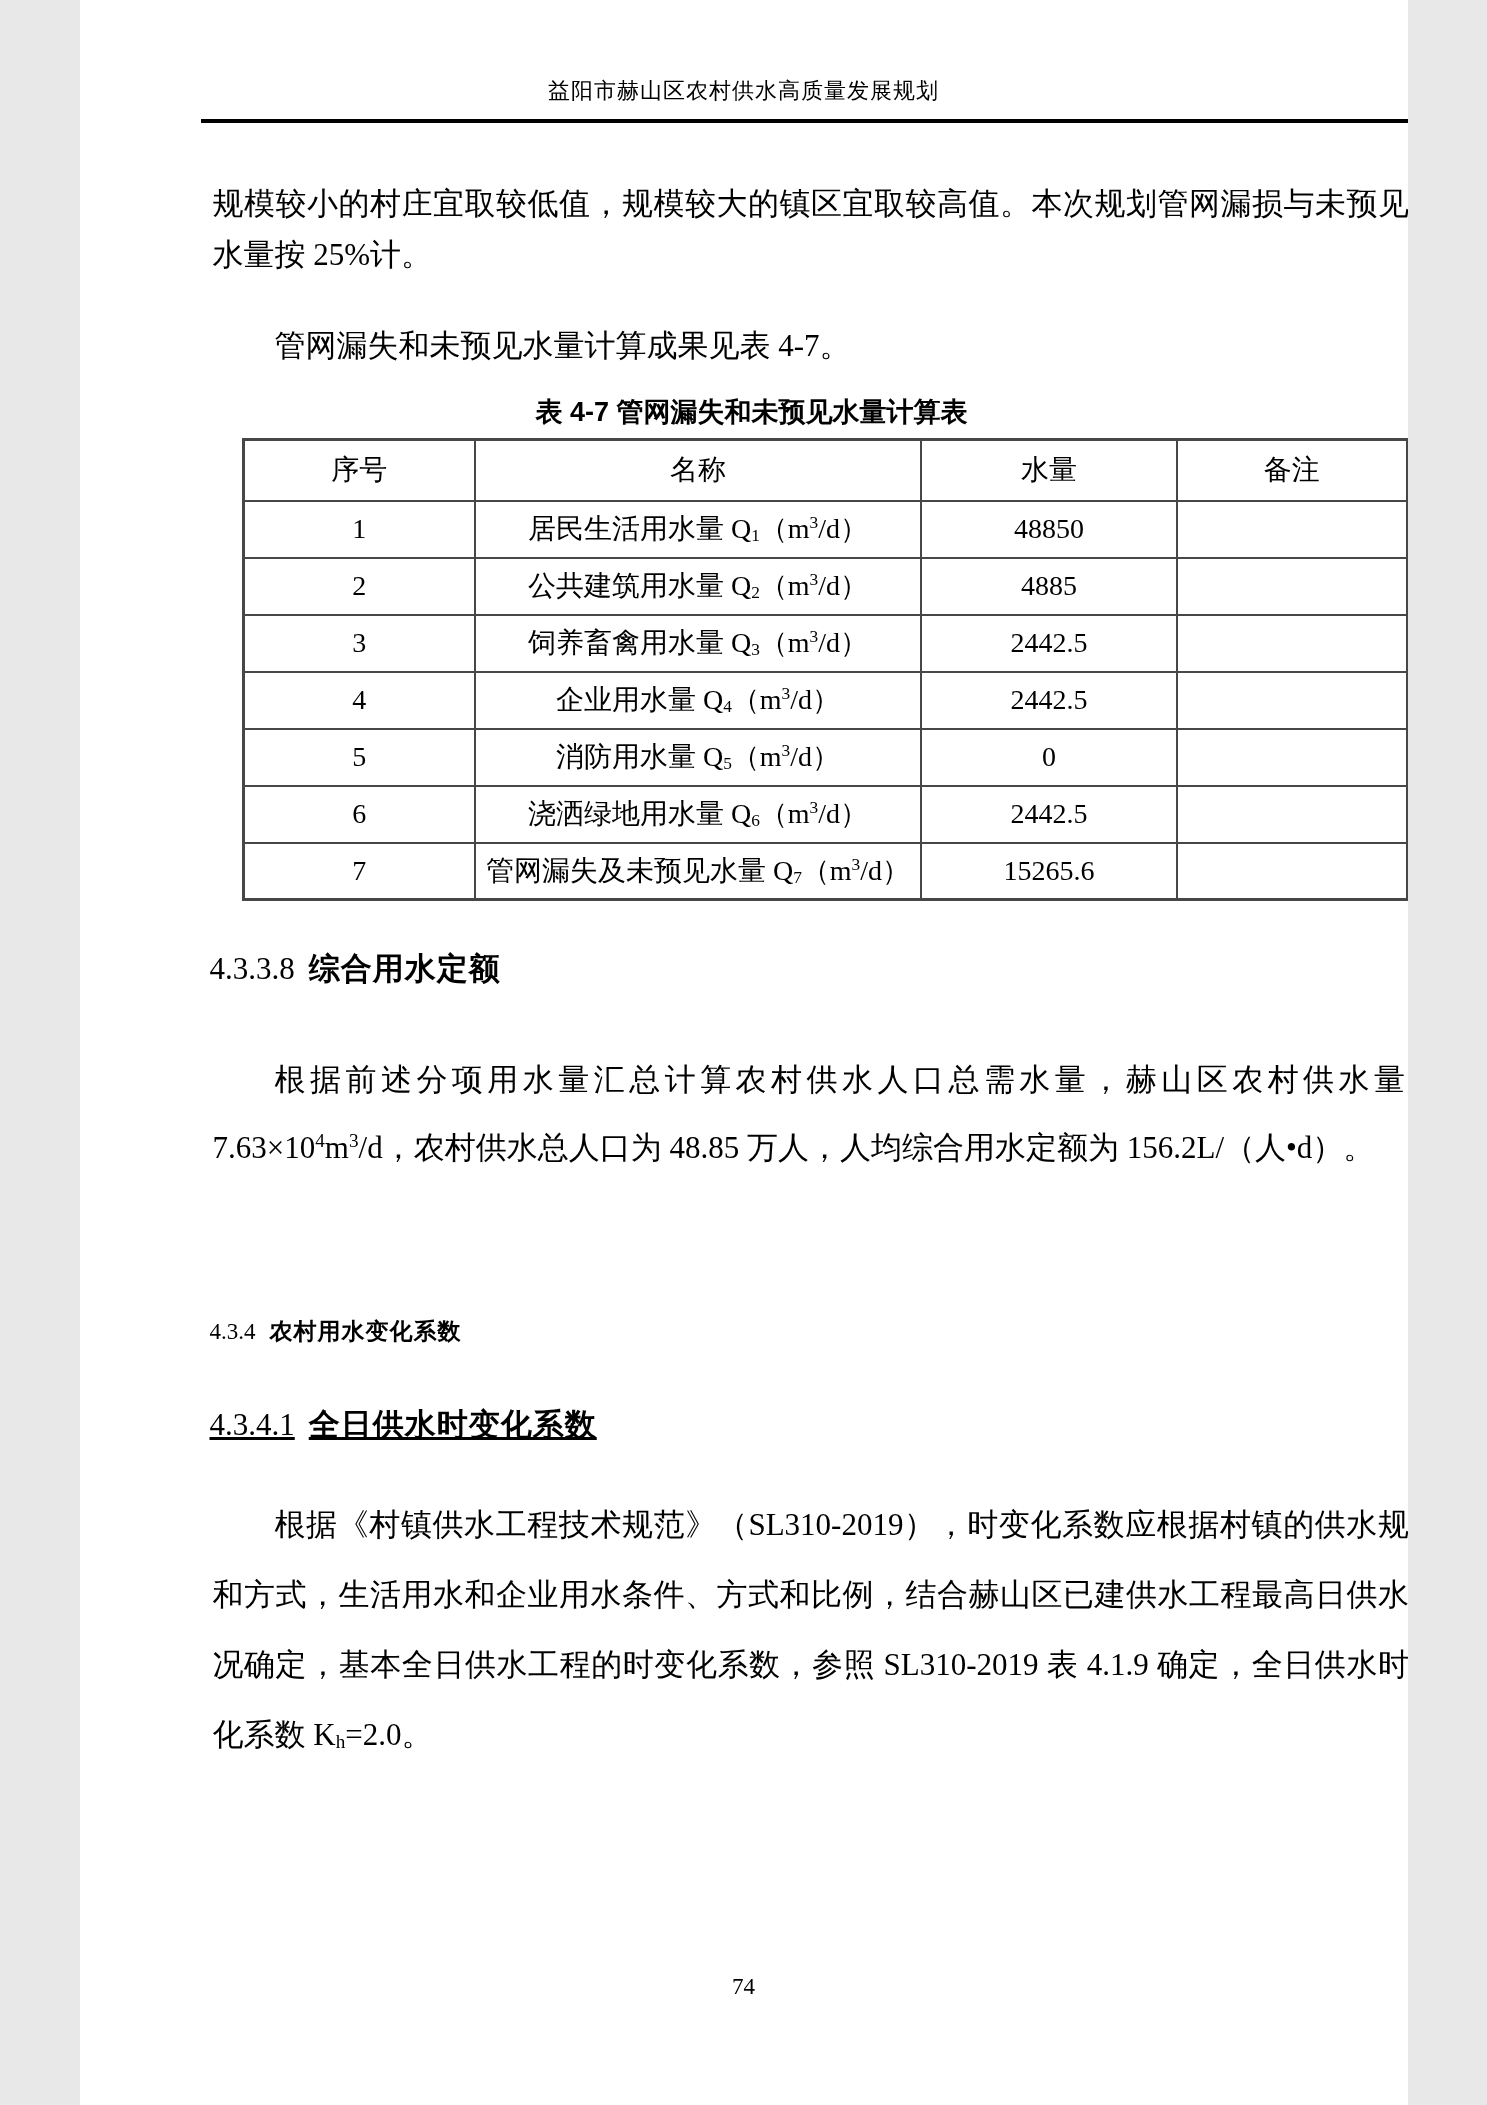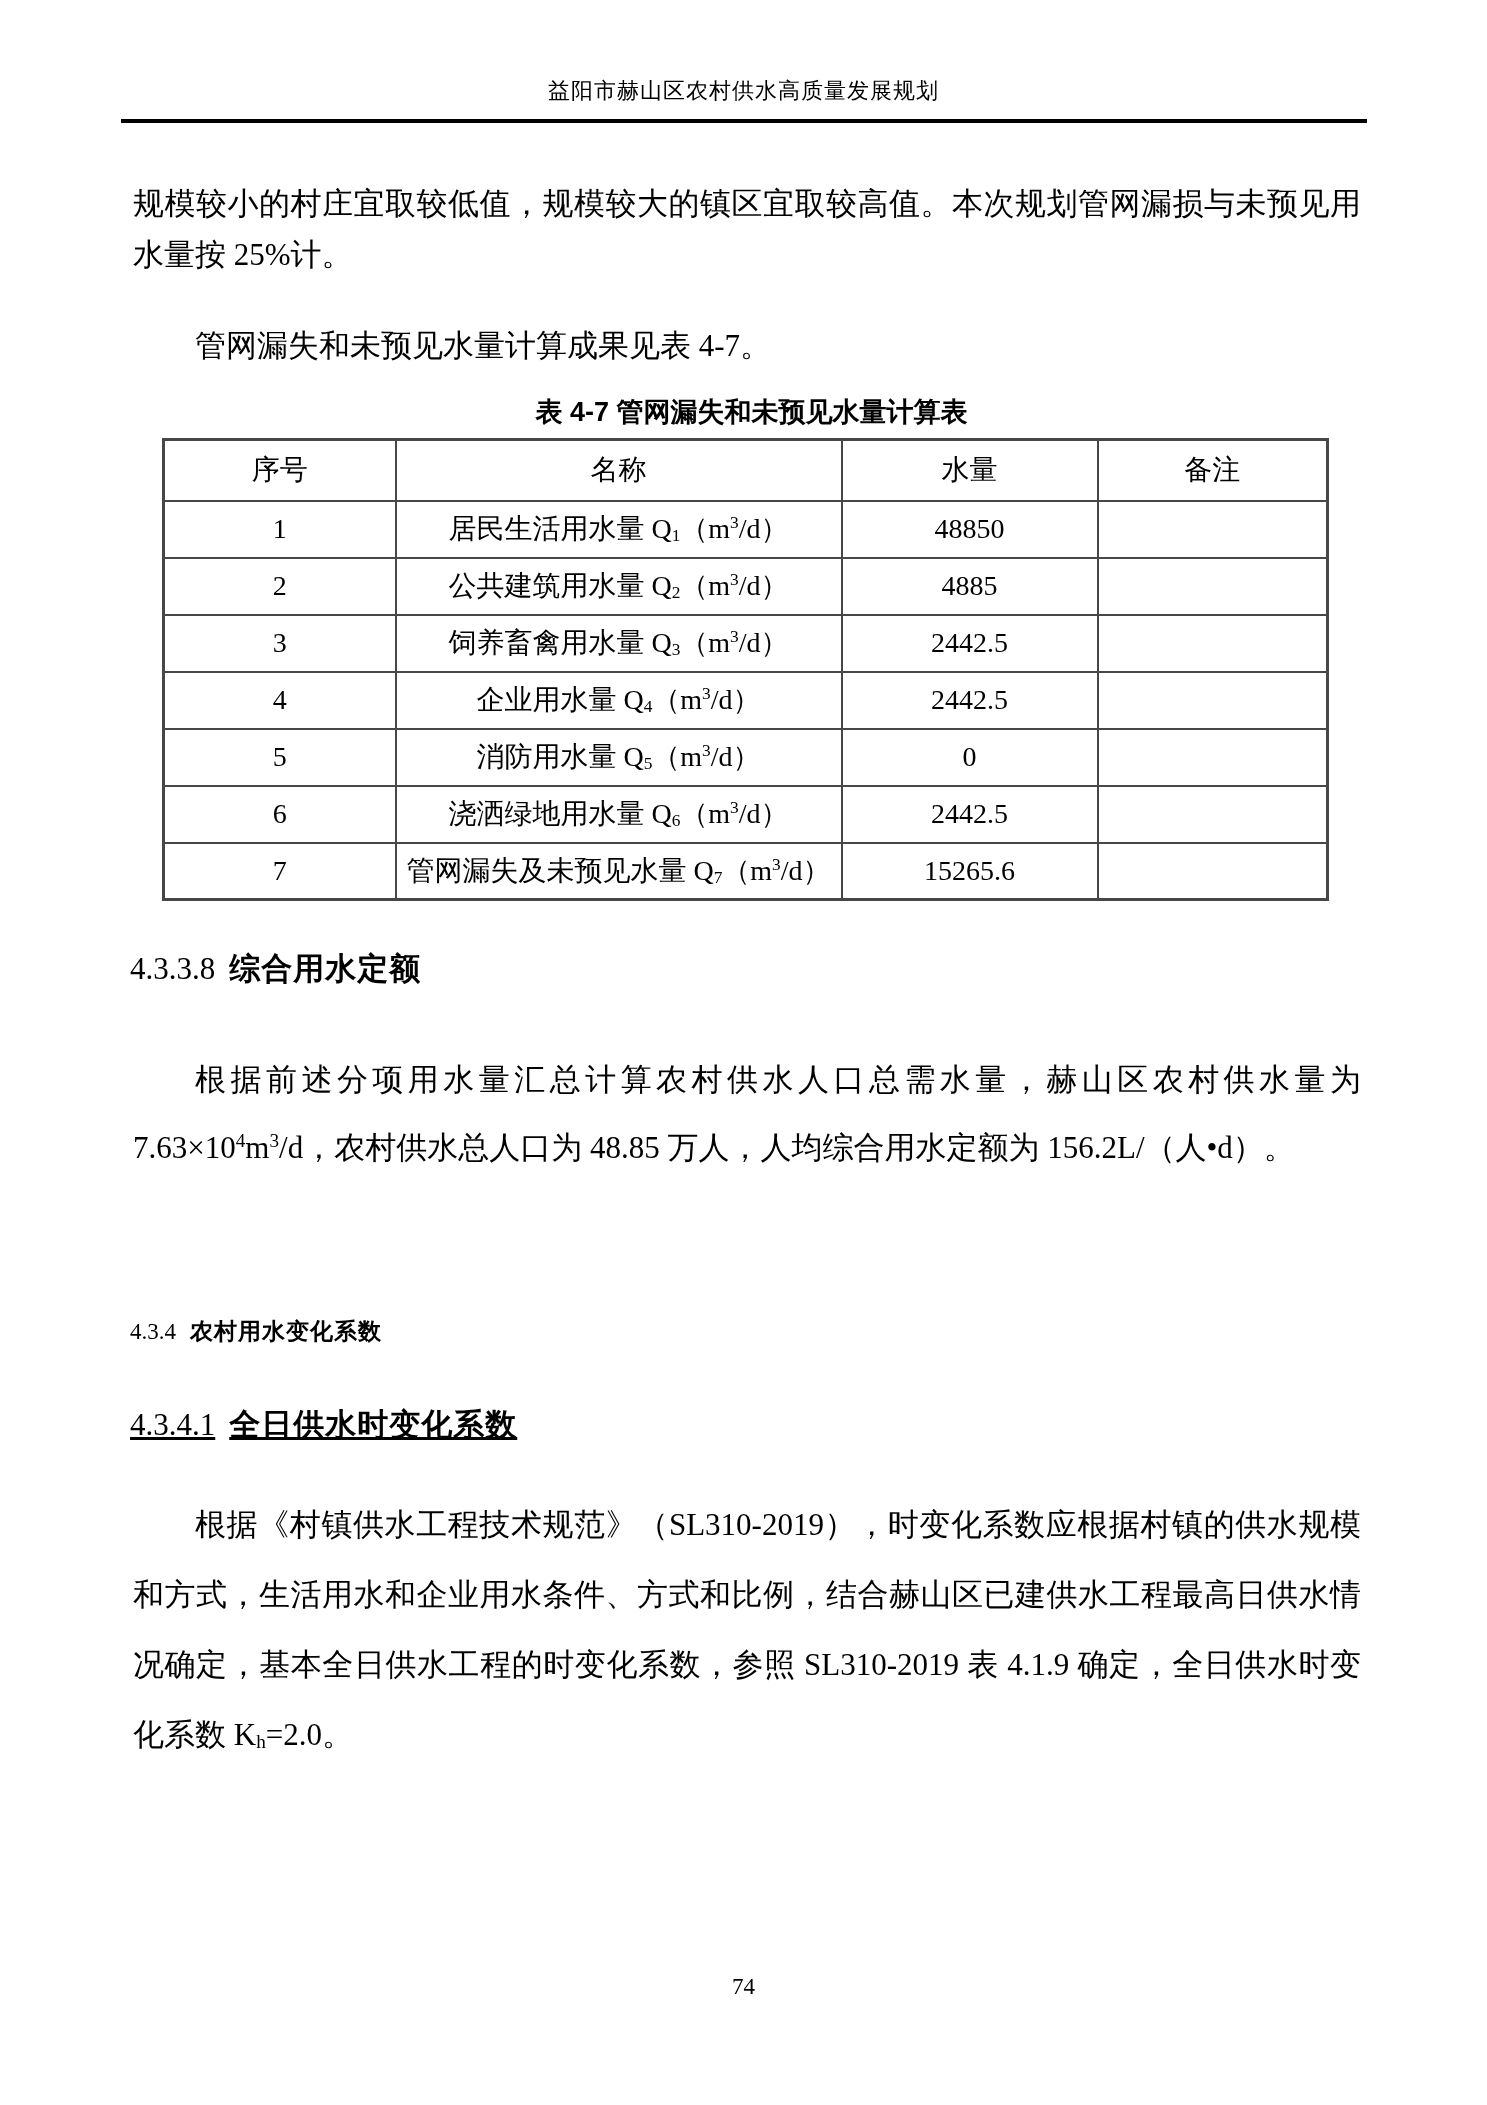--- a/index.html
+++ b/index.html
@@ -1,18 +1,18 @@
 <!DOCTYPE html>
 <html><head>
 <meta charset="utf-8">
 <style>
   html,body { margin:0; padding:0; background:#e8e8e8; }
   .page {
     position:relative;
-    width:1487px; height:2105px;
+    width:1328px; height:2105px;
     margin:0 auto;
     background:#ffffff;
     font-family:"Liberation Serif","DejaVu Serif",serif;
     color:#000;
     overflow:hidden;
   }
   .doc-header-title {
     position:absolute; top:76px; left:0; width:100%;
     text-align:center; font-size:22px; letter-spacing:1px;
   }

